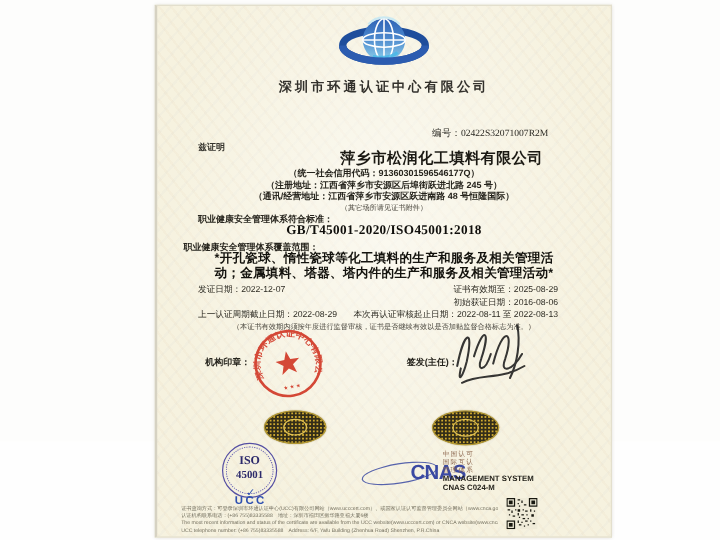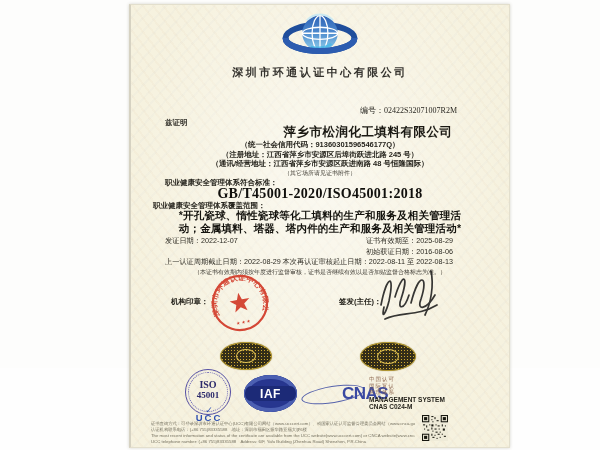--- a/index.html
+++ b/index.html
@@ -28,26 +28,26 @@
   .issuer{top:60px;font-size:11px;font-weight:bold;letter-spacing:2.5px;color:#33312c;}
   .title{top:74px;font-size:18px;font-weight:bold;letter-spacing:.5px;color:#151410;}
   .certno{top:100px;right:52px;font-size:8px;color:#2a2822;}
   .certify{left:34px;top:113px;font-size:7.5px;font-weight:bold;color:#35332c;}
   .company{top:119px;font-size:12.5px;font-weight:bold;letter-spacing:.5px;color:#1b1913;margin-left:48px;}
   .credit{top:135px;font-size:7.5px;font-weight:bold;}
   .regaddr{top:144.5px;font-size:7.5px;font-weight:bold;}
   .commaddr{top:154px;font-size:7.5px;font-weight:bold;}
   .othersites{top:164px;font-size:6px;color:#4a473e;}
   .stdlabel{left:34px;top:173px;font-size:7.5px;font-weight:bold;}
-  .stdcode{top:181px;font-size:14px;font-weight:bold;letter-spacing:.3px;color:#100f0c;}
+  .stdcode{top:181px;font-size:11px;font-weight:bold;letter-spacing:.3px;color:#100f0c;}
   .scopelabel{left:22px;top:196px;font-size:7.5px;font-weight:bold;}
   .scope{top:204px;font-size:10.5px;font-weight:bold;line-height:13px;letter-spacing:.2px;color:#14130e;}
   .drow{font-size:7.2px;color:#2c2a22;}
   .d-l{left:34px;}
-  .d-r{right:56px;text-align:right;}
+  .d-r{right:44px;text-align:right;}
   .r1{top:231px;} .r2{top:241.5px;} .r3{top:252px;}
   .surv{top:263px;font-size:6px;color:#45423a;}
 
   .seal-label{left:40px;top:292px;font-size:7.5px;font-weight:bold;}
   .seal{left:79px;top:268px;width:60px;height:60px;transform:rotate(-10deg);opacity:.92;}
   .sign-label{left:208px;top:292px;font-size:7.5px;font-weight:bold;}
   .signature{left:240px;top:260px;width:76px;height:68px;}
 
   .holo{
     border-radius:50%;
@@ -187,24 +187,20 @@
     <div class="abs holo holo1"></div>
     <div class="abs holo holo2"></div>
 
     <div class="abs isobadge serif">
       <div class="abs iso-t">ISO</div>
       <div class="abs iso-b">45001</div>
     </div>
     <div class="abs ucc-check">✓</div>
     <div class="abs ucc-text">UCC</div>
 
-    <div class="abs iaf">
-      <div class="iaf-band"></div>
-      <div class="iaf-text">IAF</div>
-    </div>
 
     <div class="abs cnas">
       <div class="cnas-text">CNAS</div>
       <div class="cnas-swoosh"></div>
     </div>
 
     <div class="abs accr">
       <div class="accr-cn">中国认可</div>
       <div class="accr-cn">国际互认</div>
       <div class="accr-cn">管理体系</div>

